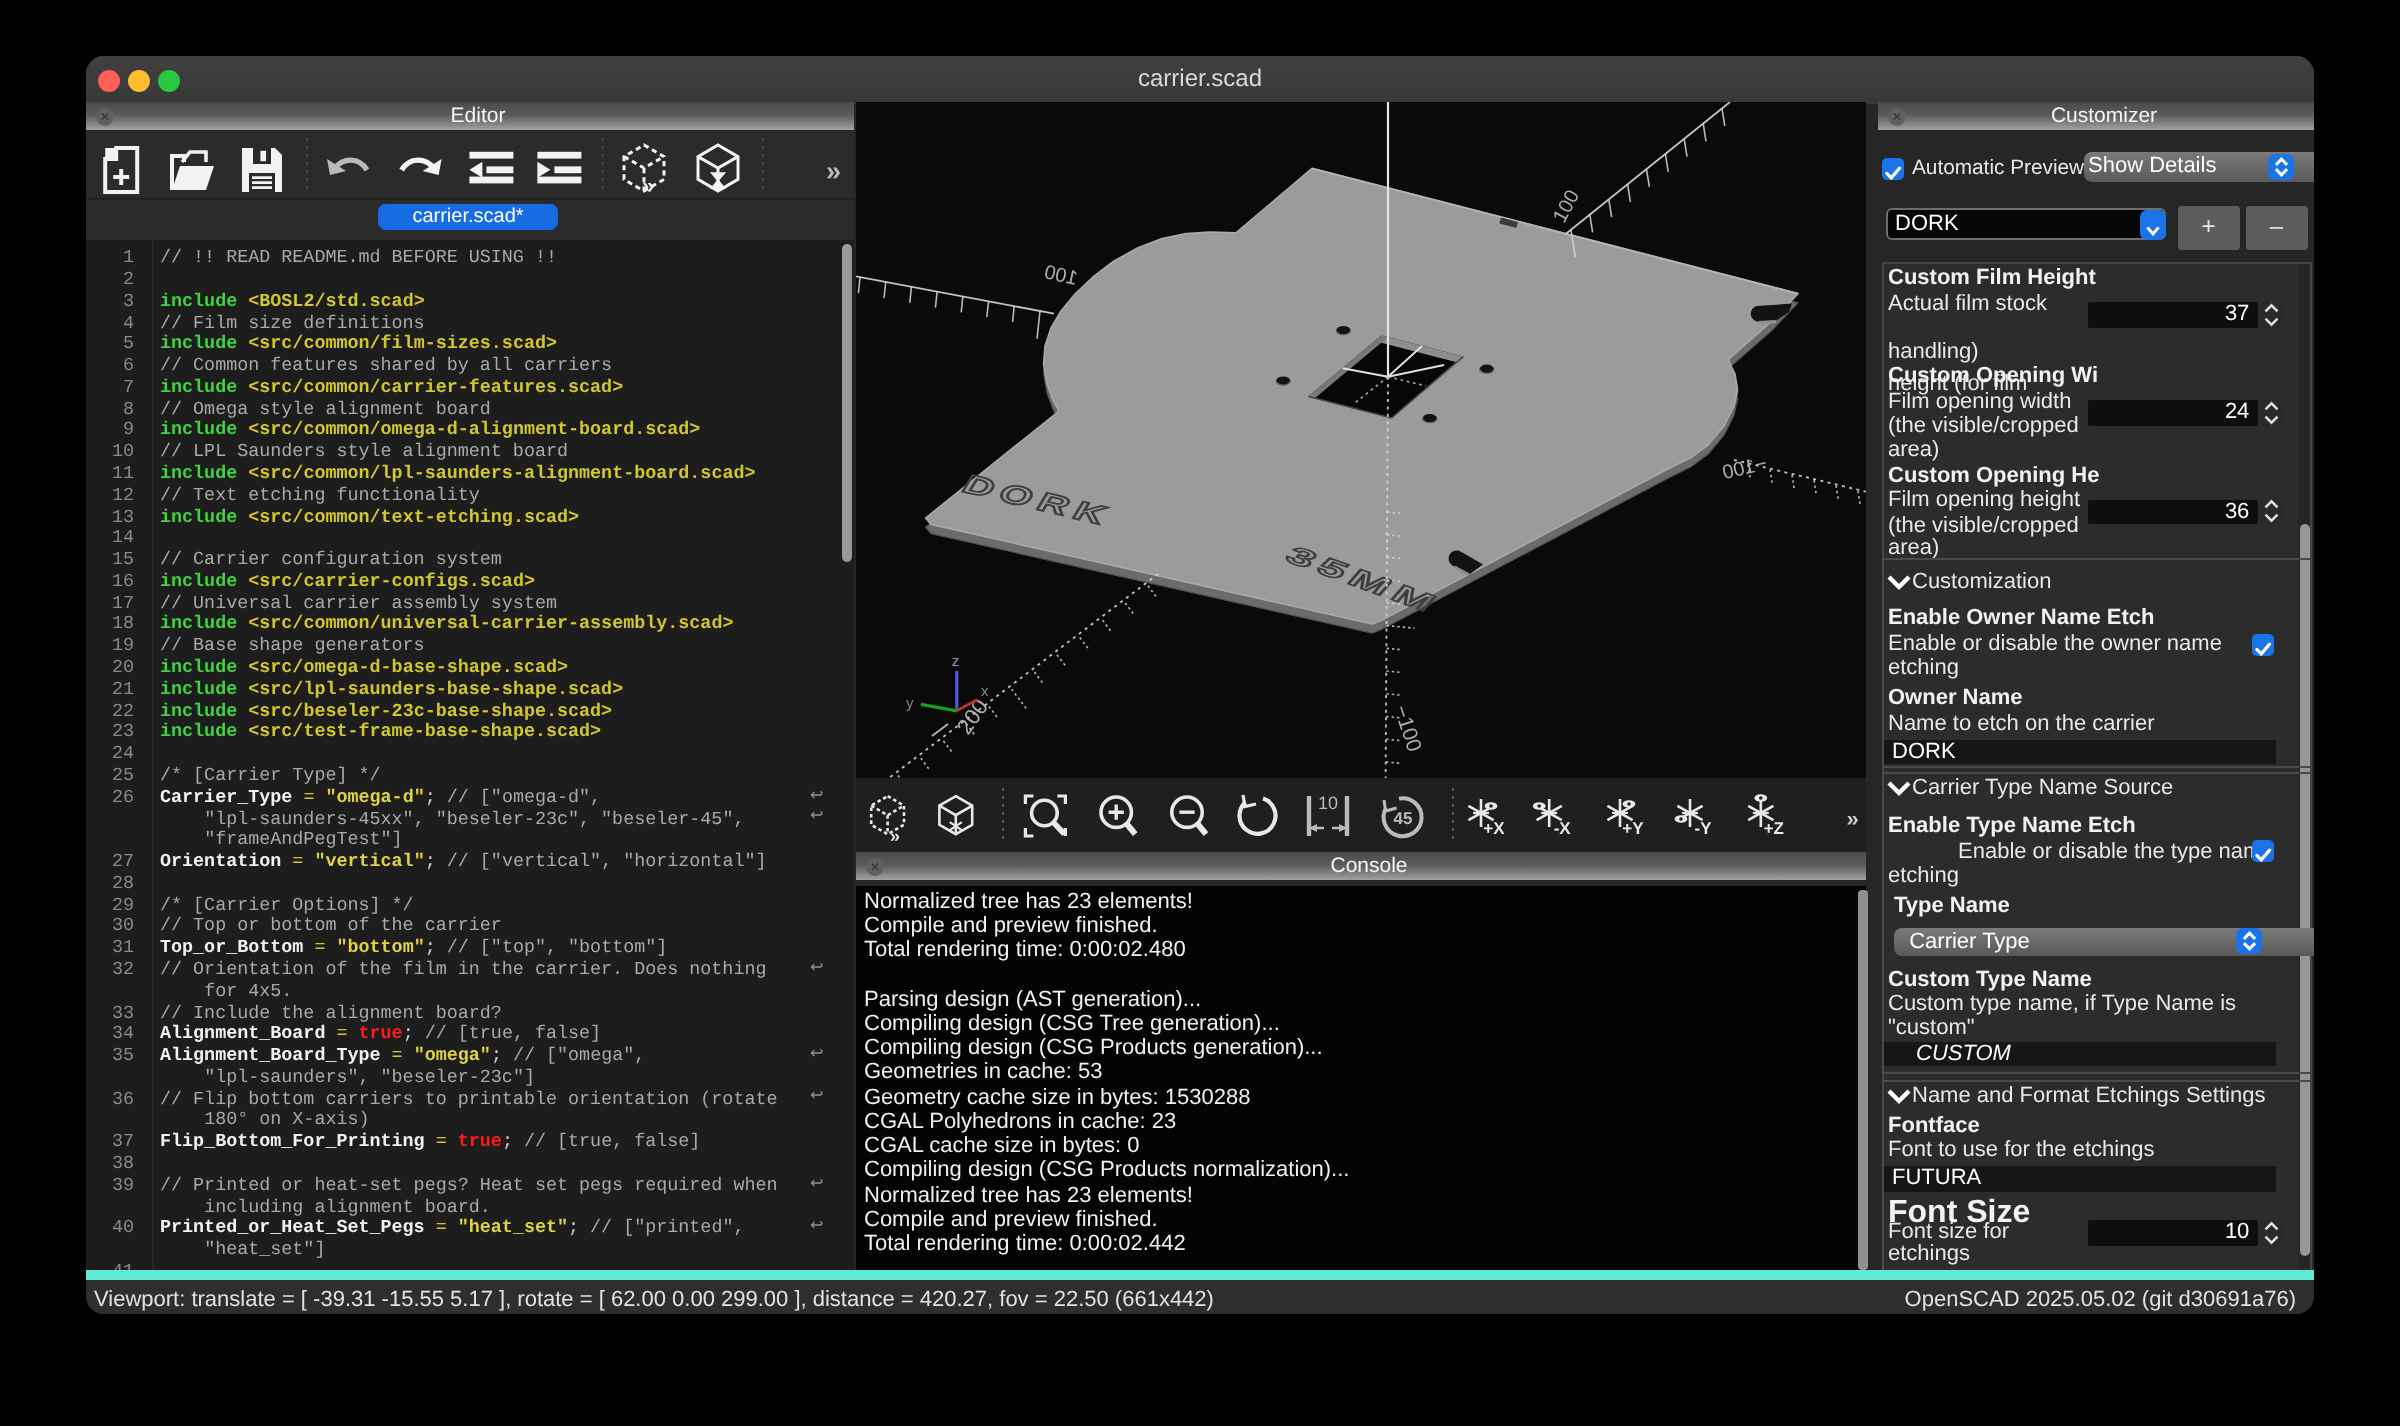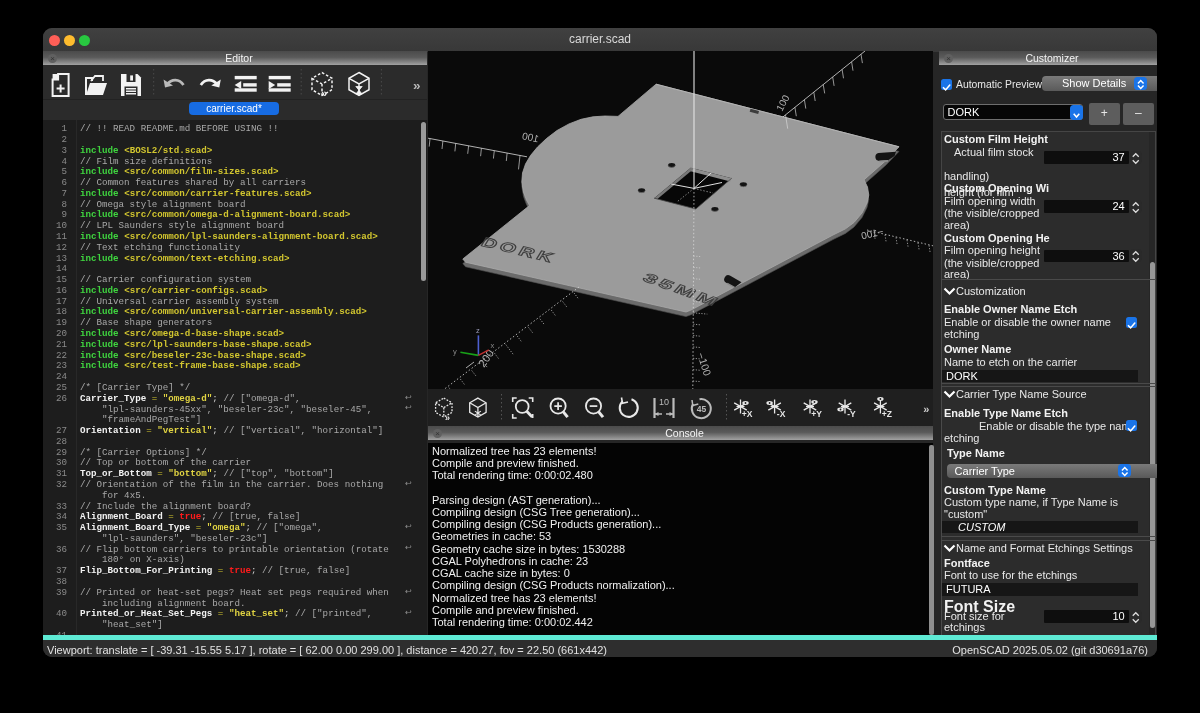--- a/index.html
+++ b/index.html
@@ -410,36 +410,36 @@
 Normalized tree has 23 elements!
 Compile and preview finished.
 Total rendering time: 0:00:02.442</pre>
     </div>
   <div id="conscroll"></div>
   <div id="cust">
       <div style="position:absolute;left:2px;top:27.5px;width:11px;height:11px;background:#1a74e8;border-radius:2.5px;"><svg width="11" height="11">
           <path d="M 2.42,5.720000000000001 L 4.62,7.92 L 8.8,3.08" stroke="#fff" stroke-width="1.6" fill="none" stroke-linecap="round"></path>
         </svg></div>
 <div style="position:absolute;left:17px;top:27.5px;font-size:10.4px;color:#e8e8e8;white-space:nowrap;">Automatic Preview</div>
-<div style="position:absolute;left:103px;top:25px;width:126px;height:15px;background:linear-gradient(#7a7a7a,#5a5a5a);border-radius:4px;color:#fff;font-size:11px;line-height:15px;padding-left:20px;">Show Details</div>
+<div style="position:absolute;left:103px;top:25px;width:126px;height:15px;background:linear-gradient(#7a7a7a,#5a5a5a);border-radius:4px;color:#fff;font-size:11px;line-height:15px;padding-left:2px;">Show Details</div>
 <div style="position:absolute;left:194.5px;top:26px;width:13.5px;height:13px;background:#1a74e8;border-radius:3.5px;"><svg width="13.5" height="13">
           <path d="M 3.95,5.46 L 6.75,2.6 L 9.55,5.46" stroke="#fff" stroke-width="1.5" fill="none"></path>
           <path d="M 3.95,7.539999999999999 L 6.75,10.4 L 9.55,7.539999999999999" stroke="#fff" stroke-width="1.5" fill="none"></path>
         </svg></div>
 <div style="position:absolute;left:3.5px;top:53px;width:140px;height:16px;background:#060606;border:1px solid #6e6e6e;border-radius:3px;color:#fff;font-size:11px;line-height:14.5px;padding-left:4px;">DORK</div>
 <div style="position:absolute;left:130.5px;top:53.5px;width:13px;height:15px;background:#1a74e8;border-radius:3.5px;"><svg width="13" height="15">
           <path d="M 3.7,8.7 L 6.5,12.0 L 9.3,8.7" stroke="#fff" stroke-width="1.5" fill="none"></path>
         </svg></div>
 <div style="position:absolute;left:150px;top:52px;width:30.5px;height:21.5px;background:#5d5d5d;border-radius:2px;color:#e8e8e8;font-size:12px;text-align:center;line-height:20px;">+</div>
 <div style="position:absolute;left:184px;top:52px;width:30.5px;height:21.5px;background:#5d5d5d;border-radius:2px;color:#e8e8e8;font-size:12px;text-align:center;line-height:20px;">–</div>
 <div style="position:absolute;left:2px;top:80.3px;width:214.5px;height:503.7px;background:#2c2c2c;border:1px solid #454545;border-bottom:none;"></div>
 <div style="position:absolute;left:209.5px;top:81.3px;width:6.5px;height:502px;background:#262626;"></div>
 <div style="position:absolute;left:210.5px;top:211px;width:5.5px;height:366px;background:#979797;border-radius:3px;"></div>
 <div style="position:absolute;left:5px;top:82.3px;font-size:11px;font-weight:bold;color:#f2f2f2;white-space:nowrap;">Custom Film Height</div>
-<div style="position:absolute;left:15px;top:94.7px;font-size:11px;color:#e8e8e8;white-space:nowrap;">Actual film stock</div>
+<div style="position:absolute;left:5px;top:94.7px;font-size:11px;color:#e8e8e8;white-space:nowrap;">Actual film stock</div>
 <div style="position:absolute;left:104.7px;top:100.2px;width:85px;height:12.5px;background:#0e0e0e;border-radius:1px;color:#fff;font-size:11px;text-align:right;padding-right:4px;line-height:12.5px;">37</div>
       <div style="position:absolute;left:191.2px;top:99.7px;width:11.5px;height:13px;background:#2a2a2a;border-radius:4px;"><svg width="11.5" height="13">
           <path d="M 2.75,4.68 L 5.75,1.69 L 8.75,4.68" stroke="#ddd" stroke-width="1.3" fill="none"></path>
           <path d="M 2.75,8.32 L 5.75,11.31 L 8.75,8.32" stroke="#ddd" stroke-width="1.3" fill="none"></path>
         </svg></div>
 <div style="position:absolute;left:5px;top:107.0px;font-size:11px;color:#e8e8e8;white-space:nowrap;margin-top:28px;">height (for film</div>
 <div style="position:absolute;left:5px;top:119.1px;font-size:11px;color:#e8e8e8;white-space:nowrap;">handling)</div>
 <div style="position:absolute;left:5px;top:131.4px;font-size:11px;font-weight:bold;color:#f2f2f2;white-space:nowrap;">Custom Opening Wi</div>
 <div style="position:absolute;left:5px;top:143.7px;font-size:11px;color:#e8e8e8;white-space:nowrap;">Film opening width</div>
 <div style="position:absolute;left:104.7px;top:149.4px;width:85px;height:12.5px;background:#0e0e0e;border-radius:1px;color:#fff;font-size:11px;text-align:right;padding-right:4px;line-height:12.5px;">24</div>

